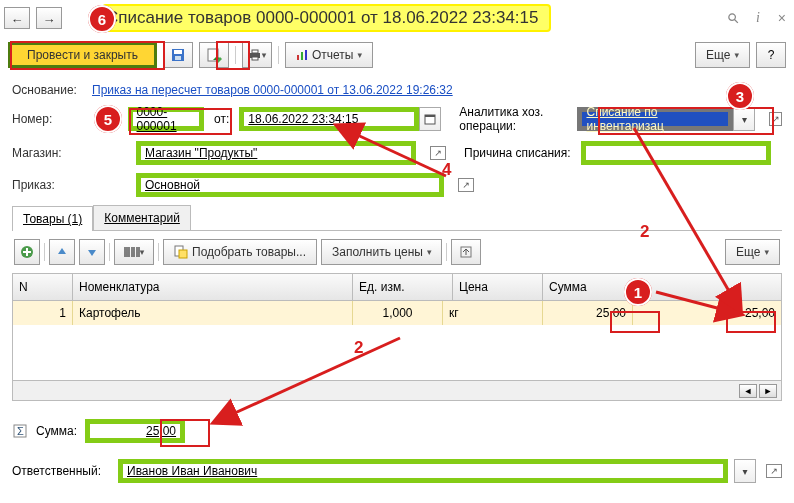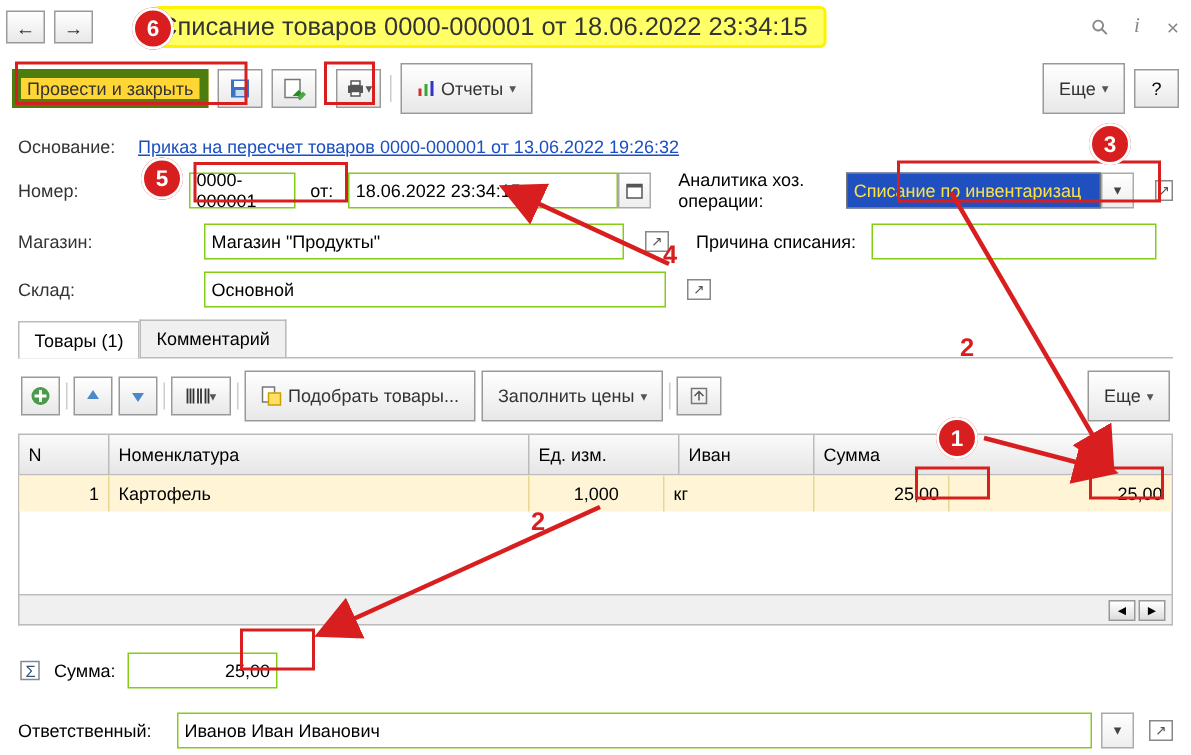--- a/index.html
+++ b/index.html
@@ -49,32 +49,32 @@
   .toolbar {
     display: flex;
     align-items: center;
     padding: 6px 8px;
     gap: 6px;
   }
   .btn {
     height: 26px;
     border: 1px solid #999;
     background: linear-gradient(#fff,#e8e8e8);
-    padding: 16px 10px;
+    padding: 0 10px;
     display: flex;
     align-items: center;
     gap: 4px;
     font-size: 12px;
     color: #333;
   }
   .btn.yellow {
     background: #ffd633;
-    border: 6px solid #4d7c0f;
+    border: 3px solid #4d7c0f;
     font-weight: normal;
-    padding: 0 4px;
+    padding: 0 16px;
   }
   .icon-btn {
     width: 30px;
     height: 26px;
     border: 1px solid #999;
     background: linear-gradient(#fff,#e8e8e8);
     display: flex;
     align-items: center;
     justify-content: center;
   }
@@ -101,26 +101,27 @@
     color: #333;
     min-width: 70px;
     font-size: 12px;
   }
   .link {
     color: #1a4fc4;
     text-decoration: underline;
   }
   .input {
     height: 24px;
-    border: 1px solid #84cc16;
+    border: 5px solid #84cc16;
     padding: 0 4px;
     font-size: 12px;
     background: #fff;
     display: flex;
     align-items: center;
+    text-decoration: underline;
   }
   .input-with-x {
     display: flex;
   }
   .input-addon {
     width: 22px;
     height: 24px;
     border: 1px solid #aaa;
     background: linear-gradient(#fff,#eee);
     display: flex;
@@ -137,20 +138,21 @@
     display: flex;
     align-items: center;
     justify-content: center;
     font-size: 9px;
     color: #555;
   }
   .tabs {
     display: flex;
     margin-top: 6px;
     border-bottom: 1px solid #bbb;
+    text-decoration: underline;
   }
   .tab {
     border: 1px solid #bbb;
     border-bottom: none;
     padding: 5px 10px;
     background: #f0f0f0;
     margin-right: 0;
     font-size: 12px;
   }
   .tab.active {
@@ -321,37 +323,37 @@
       <div class="input" style="width:180px">18.06.2022 23:34:15</div>
       <div class="input-addon">
         <svg width="12" height="12">
             <rect x="1" y="2" width="10" height="9" fill="#fff" stroke="#555"></rect>
             <rect x="1" y="2" width="10" height="2" fill="#555"></rect>
           </svg>
       </div>
     </div>
     <span style="margin-left:8px">Аналитика хоз. операции:</span>
     <div class="input-with-x">
-      <div class="input" style="width:170px;background:#2050c0;color:#fde047;border-color:#777">Списание по инвентаризац</div>
+      <div class="input" style="width:156px;background:#2050c0;color:#fef9c3;border-color:#777">Списание по инвентаризац</div>
       <div class="input-addon">▾</div>
     </div>
     <div class="pop-out">↗</div>
   </div>
 
   <div class="row">
     <span class="label">Магазин:</span>
     <div style="width:34px"></div>
     <div class="input" style="width:280px">Магазин "Продукты"</div>
     <div class="pop-out">↗</div>
     <span style="margin-left:8px">Причина списания:</span>
     <div class="input" style="width:190px"></div>
   </div>
 
   <div class="row">
-    <span class="label">Склад:</span>
+    <span class="label">Приказ:</span>
     <div style="width:34px"></div>
     <div class="input" style="width:308px">Основной</div>
     <div class="pop-out">↗</div>
   </div>
 
   <div class="tabs">
     <div class="tab active">Товары (1)</div>
     <div class="tab">Комментарий</div>
   </div>
 
@@ -396,21 +398,21 @@
         </svg>
     </div>
     <div style="flex:1"></div>
     <div class="btn dropdown-arrow">Еще</div>
   </div>
 
   <div class="grid-head">
     <div style="width:60px">N</div>
     <div style="width:280px">Номенклатура</div>
     <div style="width:100px">Ед. изм.</div>
-    <div style="width:90px">Иван</div>
+    <div style="width:90px">Цена</div>
     <div style="flex:1;border-right:none">Сумма</div>
   </div>
   <div class="grid-body">
     <div class="grid-row">
       <div style="width:60px;text-align:right">1</div>
       <div style="width:280px">Картофель</div>
       <div style="width:90px;text-align:center">1,000</div>
       <div style="width:100px">кг</div>
       <div style="width:90px;text-align:right">25,00</div>
       <div style="flex:1;text-align:right;border-right:none">25,00</div>

